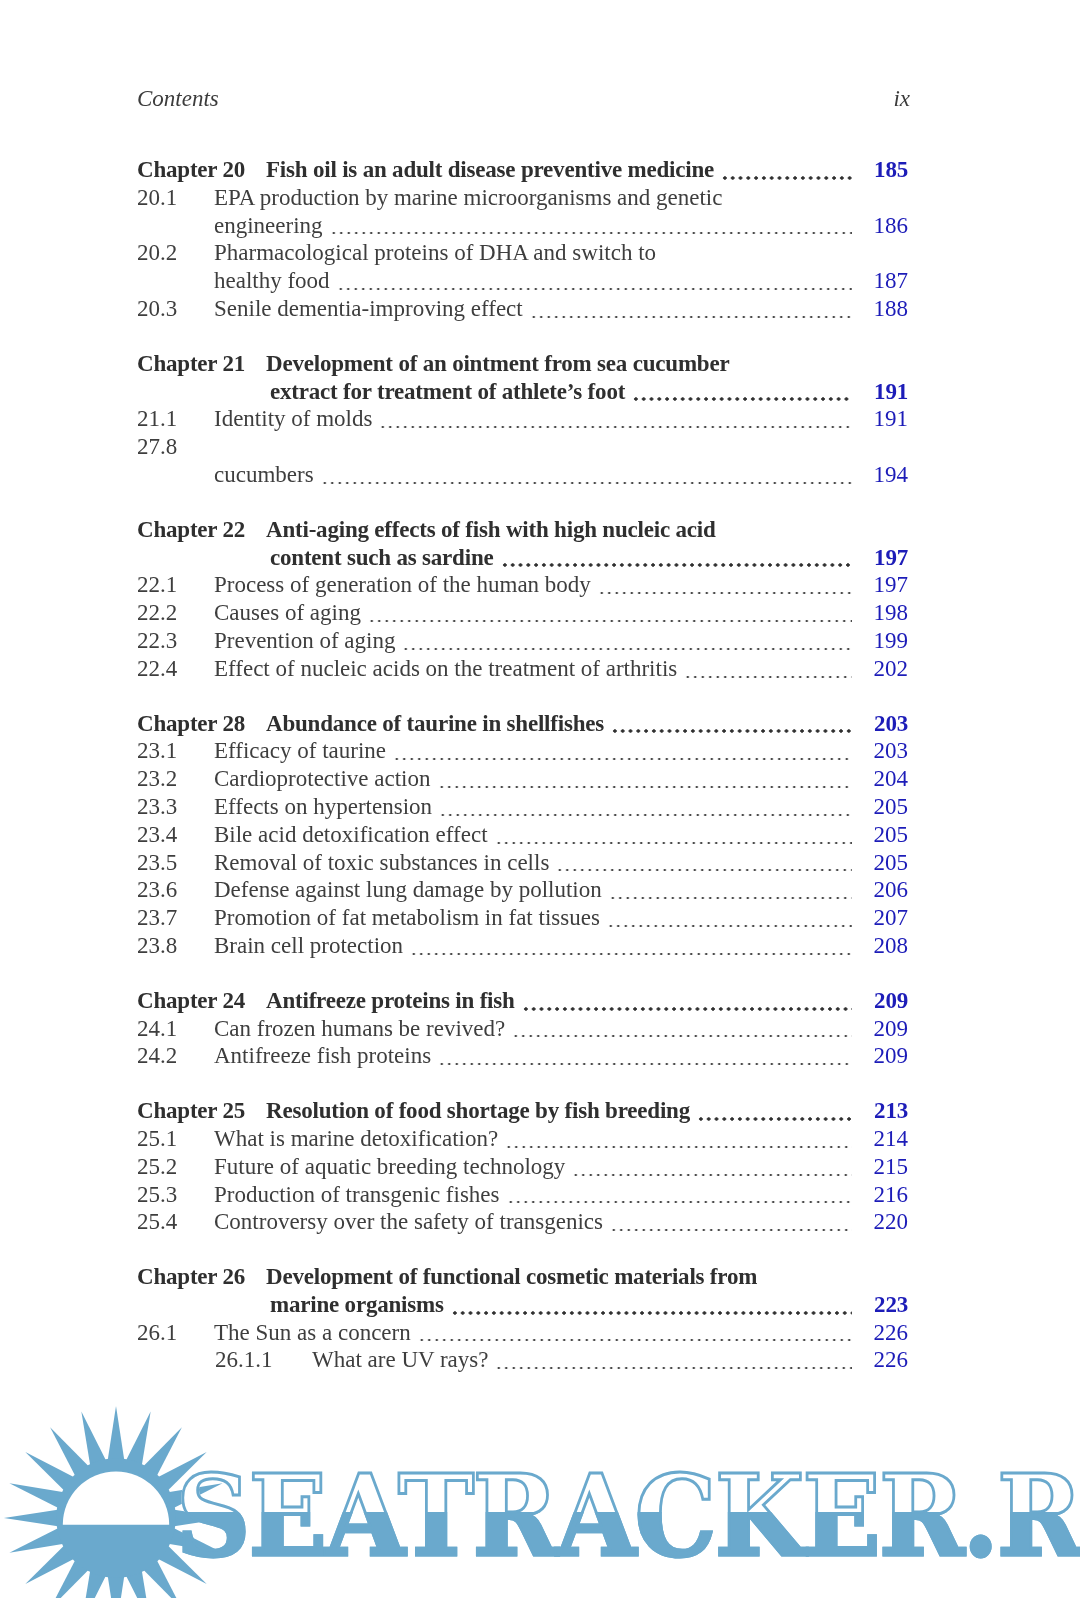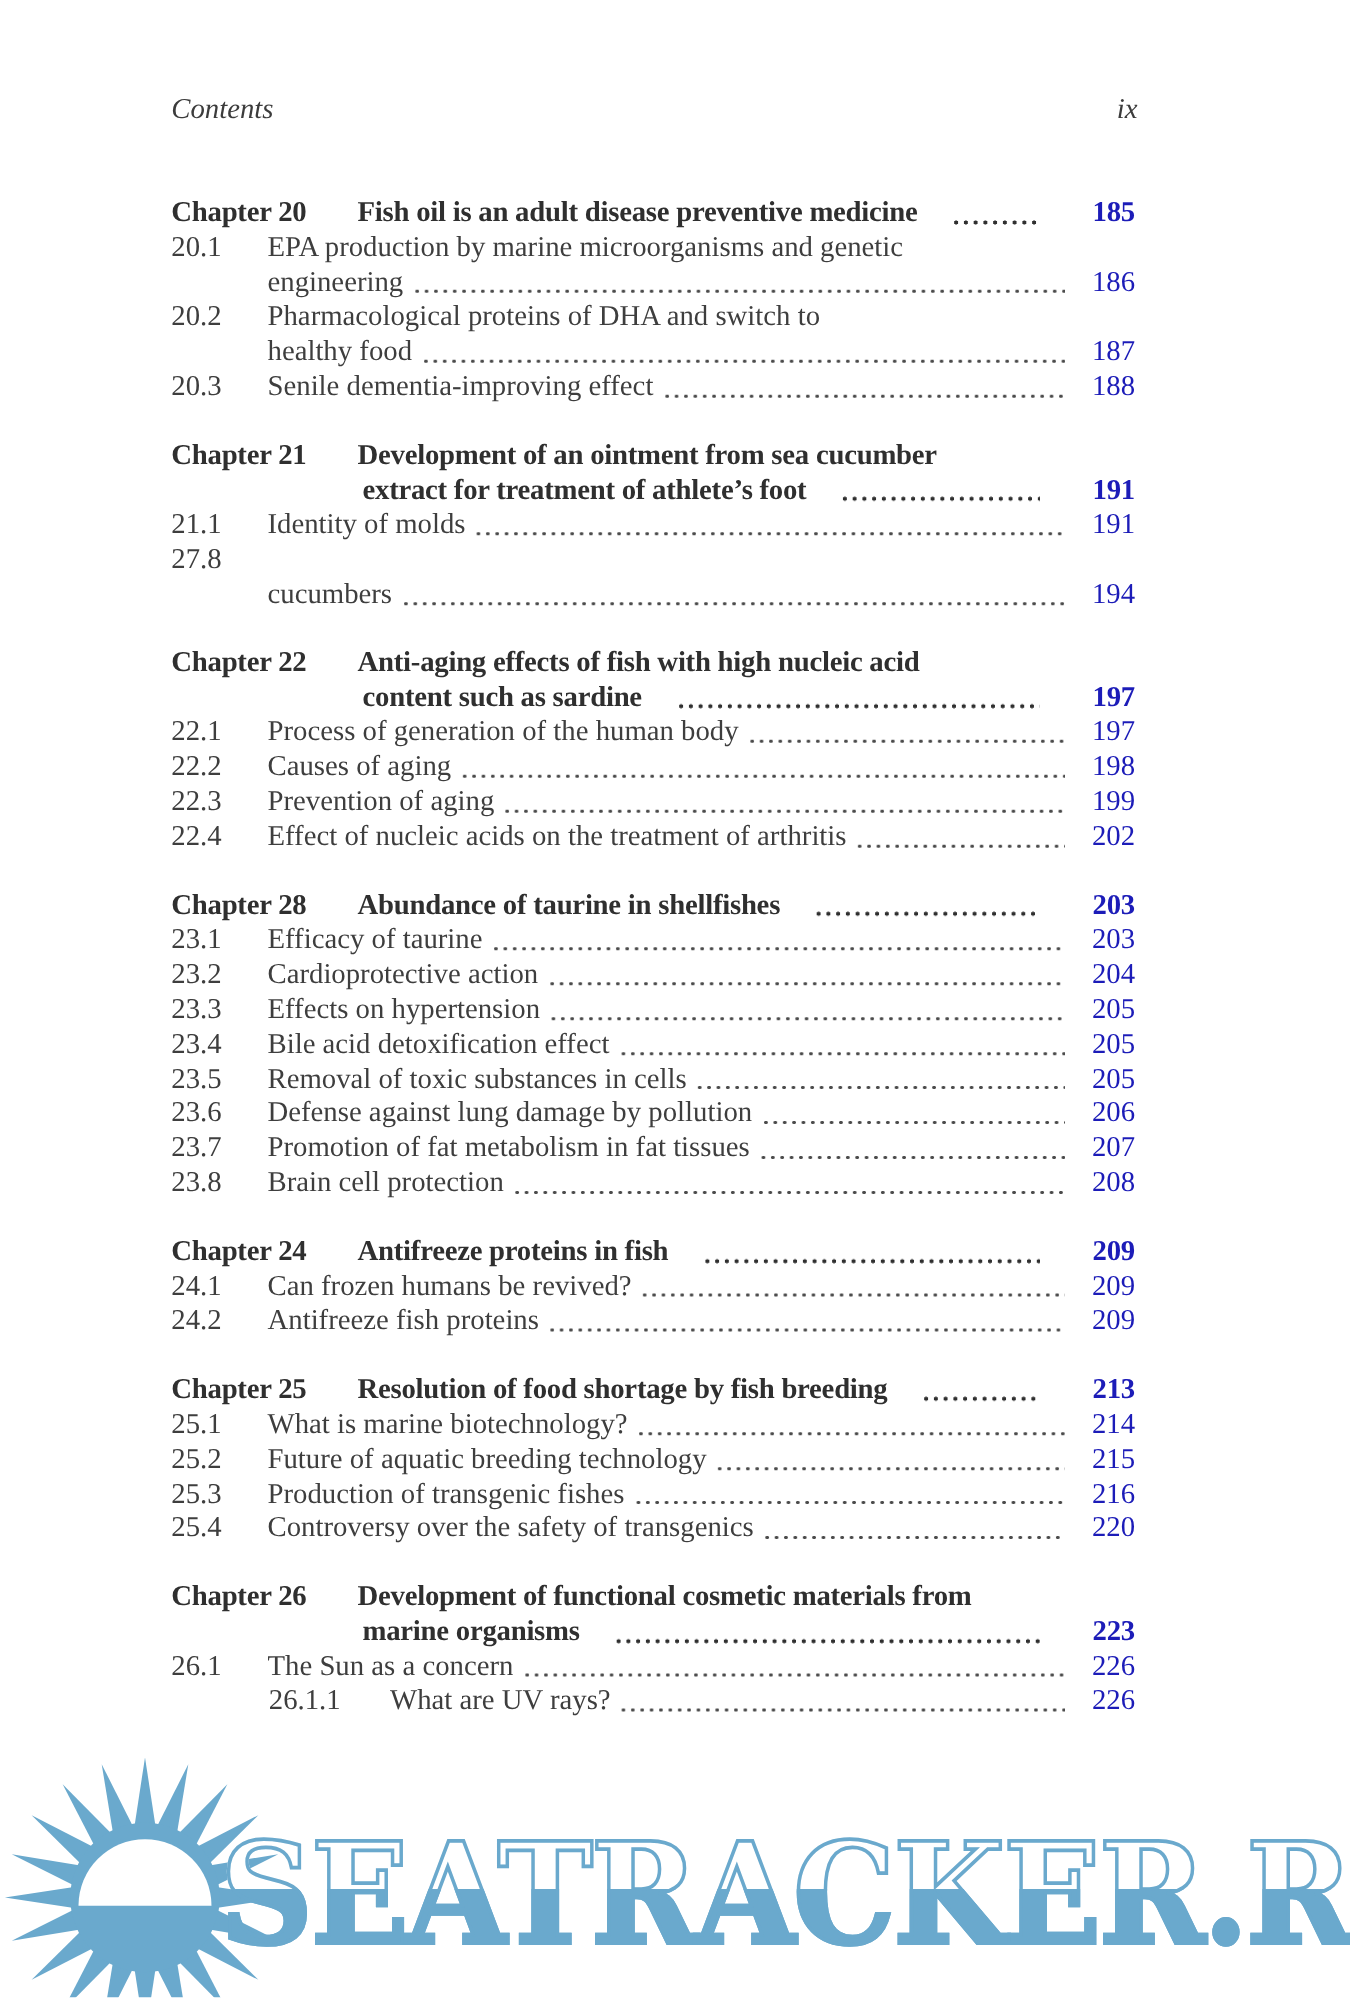--- a/index.html
+++ b/index.html
@@ -6,33 +6,33 @@
   body {
     width:1080px; height:1598px;
     background:#ffffff;
     position:relative;
     overflow:hidden;
     font-family:"Liberation Serif", serif;
   }
 
   
   .page-header {
-    position:absolute; top:74px; left:137px; right:170px;
+    position:absolute; top:86px; left:137px; right:170px;
     display:flex; justify-content:space-between;
     font-style:italic; font-size:23px; color:#3c3c3c;
   }
 
   
   .toc {
     position:absolute; top:156px; left:137px; width:771px;
     font-size:23px; color:#3e3e3e;
   }
   .toc-block { margin-bottom:27px; }
   .row { display:flex; align-items:baseline; line-height:27.8px; }
-  .chapter-row { font-weight:bold; color:#2f2f2f; letter-spacing:-0.2px;gap:20px; }
+  .chapter-row { font-weight:bold; color:#2f2f2f; letter-spacing:-0.2px; }
   .ch-label { flex:none; width:129px; }
   .ch-indent { flex:none; width:133px; }
   .num { flex:none; width:77px; }
   .sub-indent { flex:none; width:78px; }
   .sub-num { flex:none; width:97px; }
   .txt { white-space:nowrap; }
 
   .leader {
     flex:1; min-width:14px;
     align-self:flex-end;
@@ -251,21 +251,21 @@
     </div>
     <div class="toc-block">
       <div class="row chapter-row">
         <span class="ch-label">Chapter 25</span>
         <span class="txt">Resolution of food shortage by fish breeding</span>
         <span class="leader"></span>
         <span class="page">213</span>
       </div>
       <div class="row entry-row">
         <span class="num">25.1</span>
-        <span class="txt">What is marine biotechnology?</span>
+        <span class="txt">What is marine detoxification?</span>
         <span class="leader"></span>
         <span class="page">214</span>
       </div>
       <div class="row entry-row">
         <span class="num">25.2</span>
         <span class="txt">Future of aquatic breeding technology</span>
         <span class="leader"></span>
         <span class="page">215</span>
       </div>
       <div class="row entry-row">

